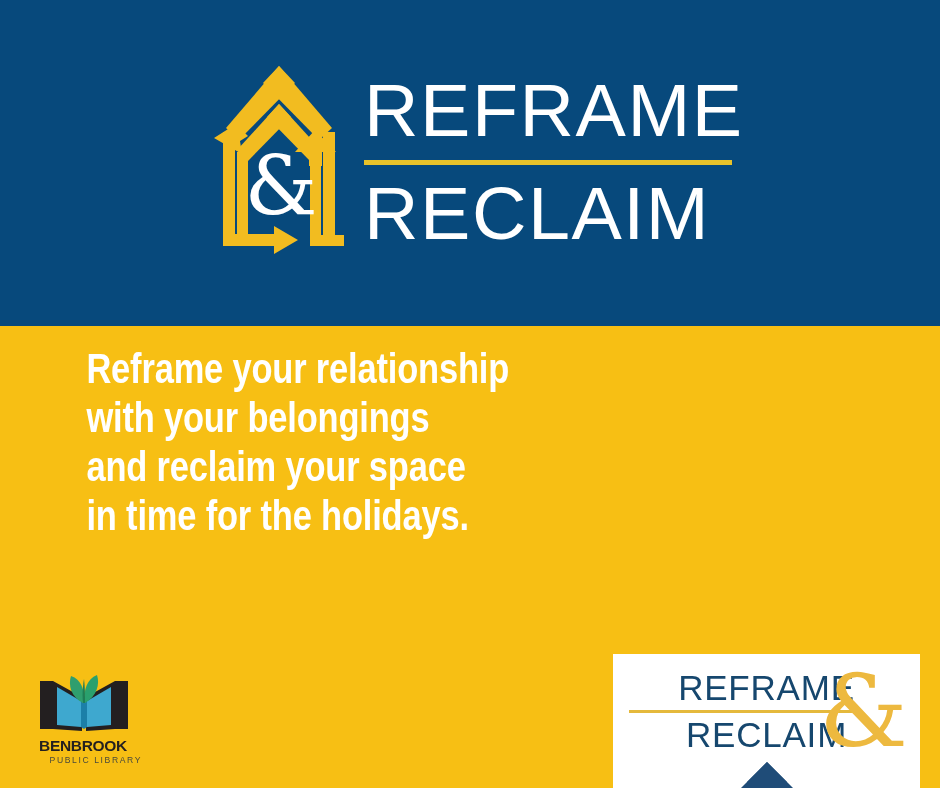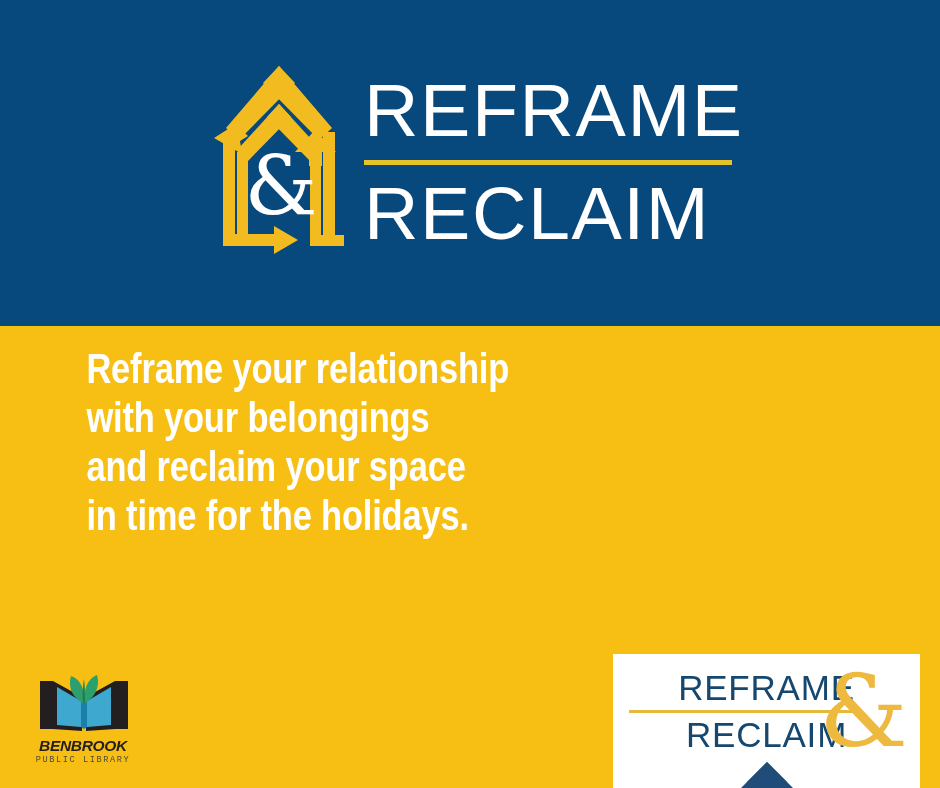--- a/index.html
+++ b/index.html
@@ -121,27 +121,26 @@
   #lib-mark { position:absolute; left:14px; top:0; width:92px; height:62px; }
   #lib-name {
     position:absolute; left:0; top:64px; width:118px;
     text-align:center;
     color:#231f20;
     font-family:"Liberation Sans", sans-serif;
     font-weight:bold;
     font-size:15.5px;
     line-height:17px;
     letter-spacing:-0.3px;
-    font-style:italic;
   }
   #lib-sub {
     position:absolute; left:0; top:82px; width:118px;
-    text-align:center;
+    text-align:right;
     color:#4a4a3c;
-    font-family:Liberation Mono, monospace;
+    font-family:Liberation Sans, sans-serif;
     font-weight:normal;
     font-size:8.6px;
     line-height:10px;
     letter-spacing:1.6px;
   }
 
   
   #book-card {
     position:absolute;
     left:613px; top:328px;

